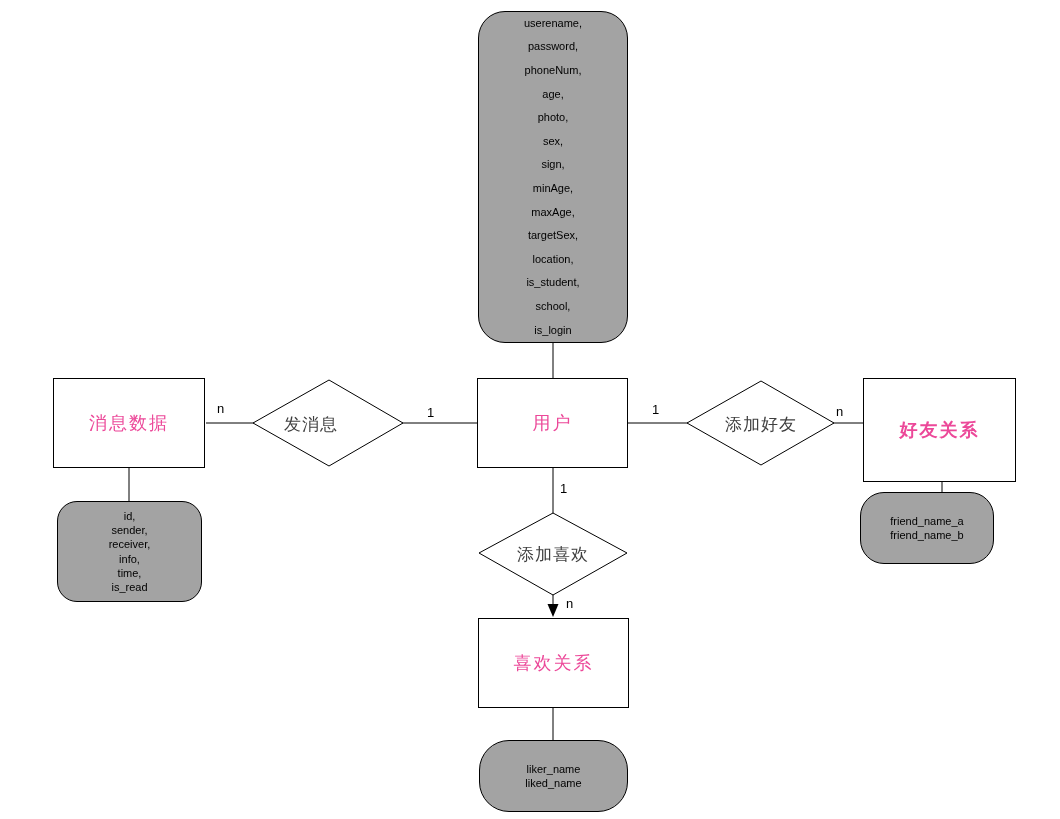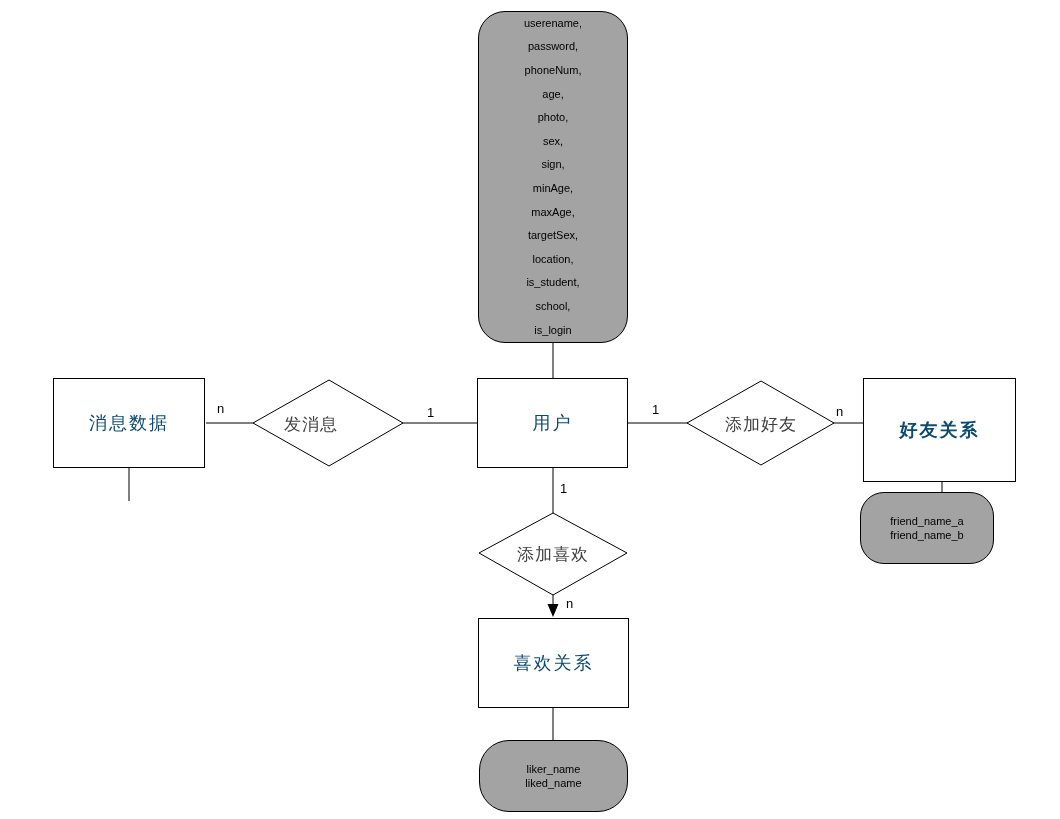--- a/index.html
+++ b/index.html
@@ -27,21 +27,21 @@
     position: absolute;
     background: #ffffff;
     border: 1px solid #000000;
     display: flex;
     align-items: center;
     justify-content: center;
     box-sizing: border-box;
   }
   .entity .entity-label {
     font-size: 18px;
-    color: #0c4a6e;
+    color: #ec4899;
     letter-spacing: 2px;
     white-space: nowrap;
   }
   #entity-message { left: 53px;  top: 378px; width: 152px; height: 90px; }
   #entity-user    { left: 477px; top: 378px; width: 151px; height: 90px; }
   #entity-friend  { left: 863px; top: 378px; width: 153px; height: 104px; font-weight: bold; }
   #entity-like    { left: 478px; top: 618px; width: 151px; height: 90px; }
 
   
   .attr-box {
@@ -151,20 +151,28 @@
   <div class="diamond-label" id="label-add-friend">添加好友</div>
   <div class="diamond-label" id="label-add-like">添加喜欢</div>
 
   <div class="card-label" id="card-msg-n">n</div>
   <div class="card-label" id="card-msg-1">1</div>
   <div class="card-label" id="card-friend-1">1</div>
   <div class="card-label" id="card-friend-n">n</div>
   <div class="card-label" id="card-like-1">1</div>
   <div class="card-label" id="card-like-n">n</div>
 
+  <div class="attr-box" id="attrs-message">
+    <div class="attr-line">id,</div>
+    <div class="attr-line">sender,</div>
+    <div class="attr-line">receiver,</div>
+    <div class="attr-line">info,</div>
+    <div class="attr-line">time,</div>
+    <div class="attr-line">is_read</div>
+  </div>
 
   <div class="attr-box" id="attrs-friend">
     <div class="attr-line">friend_name_a</div>
     <div class="attr-line">friend_name_b</div>
   </div>
 
   <div class="attr-box" id="attrs-like">
     <div class="attr-line">liker_name</div>
     <div class="attr-line">liked_name</div>
   </div>

